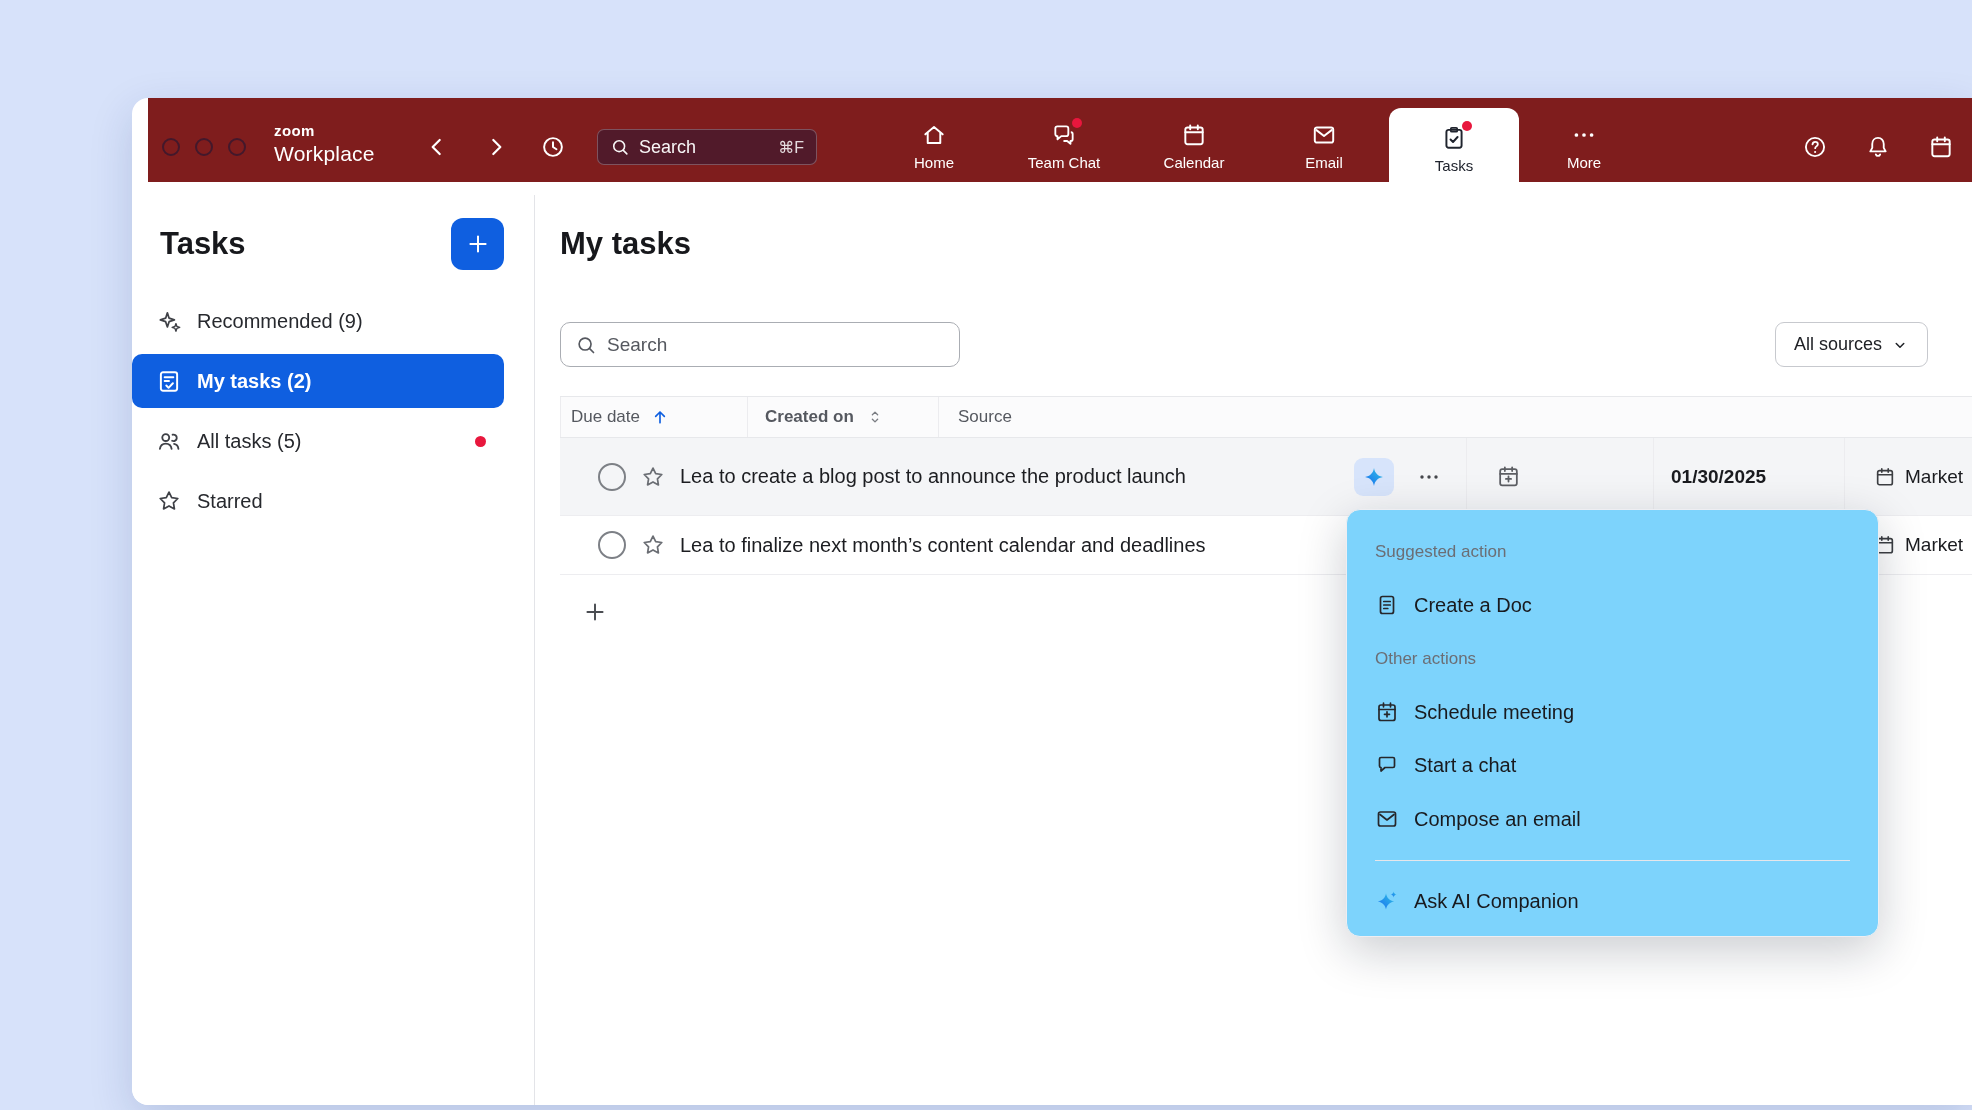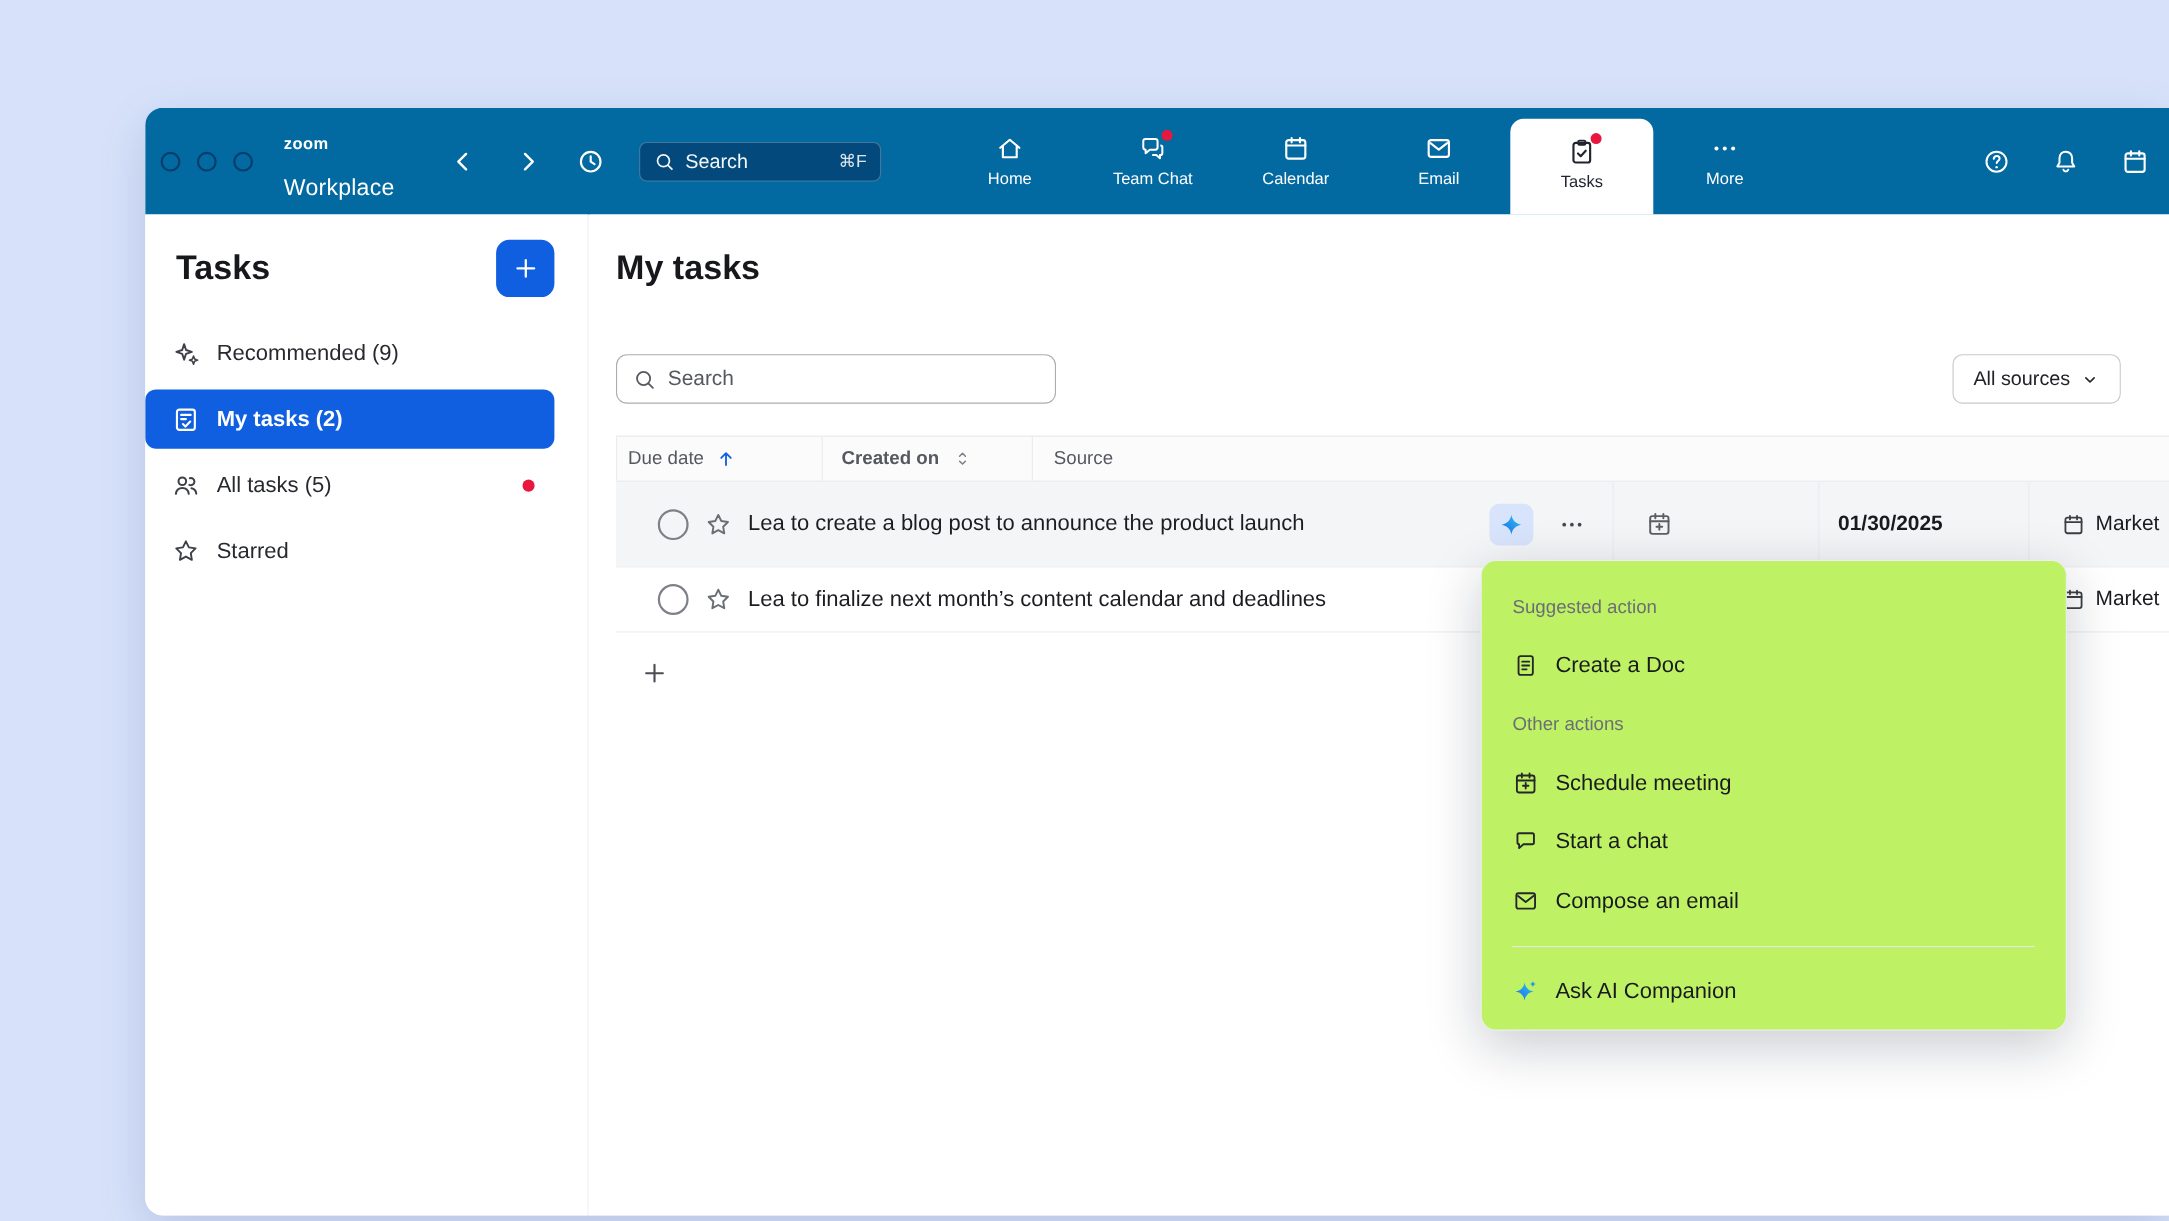--- a/index.html
+++ b/index.html
@@ -16,28 +16,28 @@
 
   
   .window {
     position:absolute; left:132px; top:98px; width:1840px; height:1007px;
     background:#fff; border-radius:16px 0 0 16px; overflow:hidden;
     box-shadow:0 14px 44px rgba(21,44,112,.16);
   }
 
   
   .topbar {
-    position:absolute; left:0; top:0; right:0; height:97px;
-    background:#0369a1; color:#fff;
+    position:absolute; left:16px; top:0; right:0; height:84px;
+    background:#7f1d1d; color:#fff;
   }
   .traffic { position:absolute; left:14px; top:40px; display:flex; gap:15px; }
   .tl-circle { width:18px; height:18px; border-radius:50%; border:2px solid rgba(8,20,58,.5); }
   .logo { position:absolute; left:126px; top:25px; line-height:1; }
   .logo-zoom { display:block; font-size:15px; font-weight:700; letter-spacing:.4px; }
-  .logo-wp { display:block; font-size:21px; font-weight:400; margin-top:22px; letter-spacing:.2px; }
+  .logo-wp { display:block; font-size:21px; font-weight:400; margin-top:5px; letter-spacing:.2px; }
   .tb-icon-btn { position:absolute; top:36px; width:26px; height:26px; color:#fff; padding:0; }
   .btn-back { left:276px; } .btn-fwd { left:335px; } .btn-history { left:392px; }
   .tb-search {
     position:absolute; left:449px; top:31px; width:220px; height:36px;
     background:rgba(8,22,64,.38); border:1px solid rgba(255,255,255,.25);
     border-radius:7px; display:flex; align-items:center; gap:9px;
     padding:0 12px; font-size:18px; color:rgba(255,255,255,.96); cursor:pointer;
   }
   .tb-search .shortcut { margin-left:auto; font-size:16px; color:rgba(255,255,255,.85); }
   .tb-nav { position:absolute; left:721px; top:0; height:97px; display:flex; align-items:flex-end; }
@@ -124,21 +124,21 @@
   .trow .col-source { padding-left:29px; gap:9px; font-size:19px; color:#1a1b1f; white-space:nowrap; }
   .src-icon { color:#3c3e42; flex:none; }
   .add-task { margin:24px 0 0 22px; color:#4a4d52; width:26px; height:26px; }
 
   .sort-asc { color:#0f5fe0; }
   .sort-both { color:#7a7d83; }
 
   
   .context-menu {
     position:absolute; left:1346px; top:509px; width:533px; height:428px;
-    background:#bef264; border:1px solid #eeeef2; border-radius:14px;
+    background:#7dd3fc; border:1px solid #eeeef2; border-radius:14px;
     box-shadow:0 14px 48px rgba(15,23,42,.22); z-index:50;
   }
   .cm-label { position:absolute; left:28px; font-size:17px; color:#6b6e75; }
   .cm-label-1 { top:32px; } .cm-label-2 { top:139px; }
   .cm-item {
     position:absolute; left:28px; right:28px; height:32px;
     display:flex; align-items:center; gap:15px; font-size:20px; color:#191a1e; cursor:pointer;
   }
   .cm-item .cm-icon { color:#26272b; flex:none; }
   .cm-create { top:79px; } .cm-schedule { top:186px; } .cm-chat { top:239px; }

